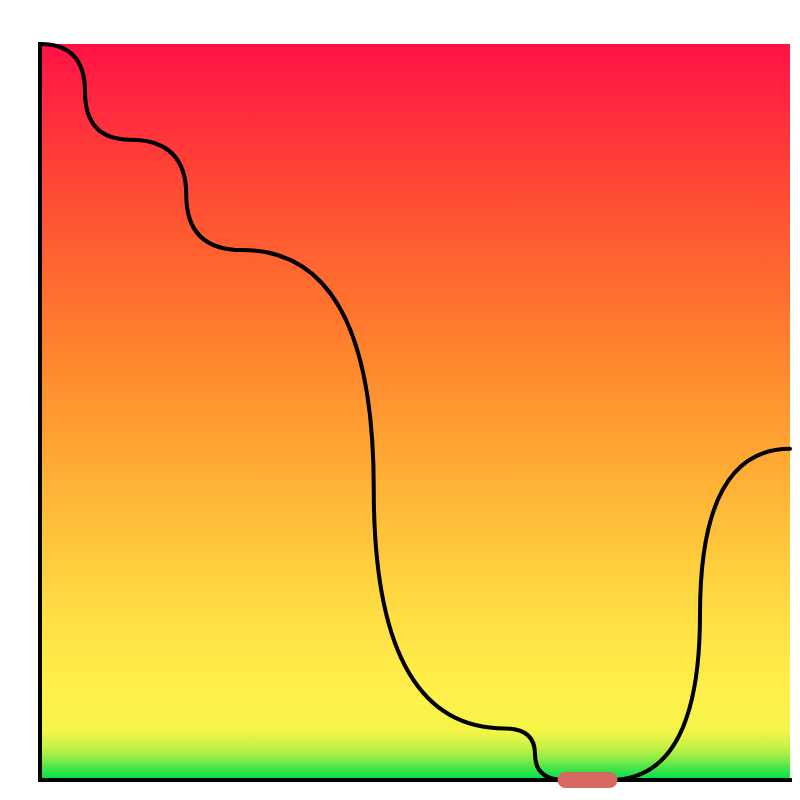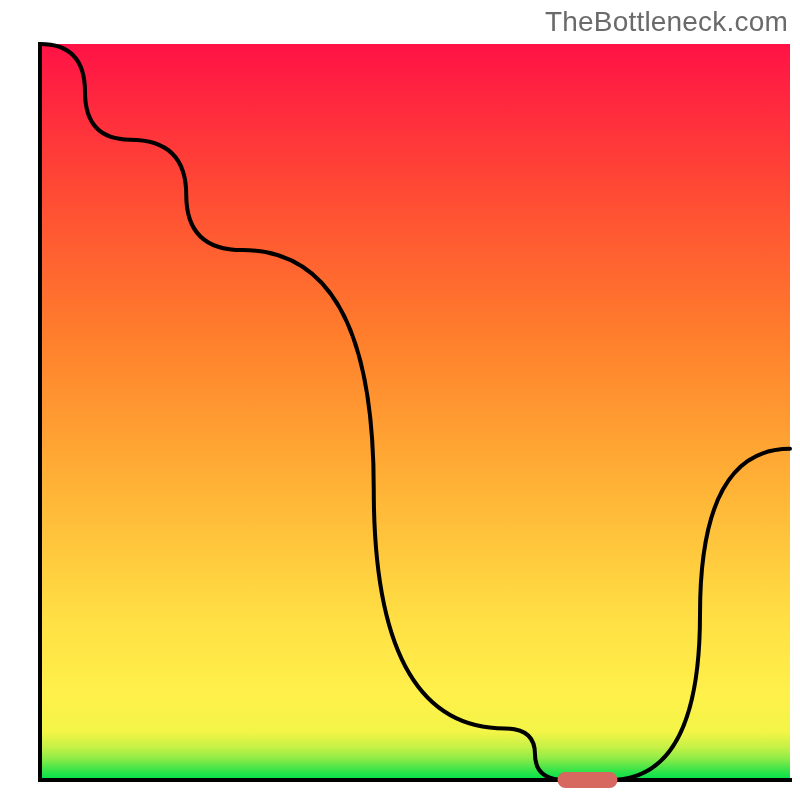--- a/index.html
+++ b/index.html
@@ -27,21 +27,20 @@
     user-select: none;
   }
   svg {
     display: block;
   }
 </style>
 </head>
 <body>
 
 <div class="wrap">
-  <div class="watermark">TheBottleneck.com</div>
 
   <svg id="chart-svg" width="800" height="800" viewBox="0 0 800 800">
     <defs>
       <linearGradient id="bg-grad" x1="0" y1="1" x2="0" y2="0">
           <stop offset="0.00%" stop-color="#00e24a"></stop>
           <stop offset="1.00%" stop-color="#27e34a"></stop>
           <stop offset="2.00%" stop-color="#5de748"></stop>
           <stop offset="3.00%" stop-color="#92ec47"></stop>
           <stop offset="4.50%" stop-color="#c6f146"></stop>
           <stop offset="6.50%" stop-color="#f3f547"></stop>

